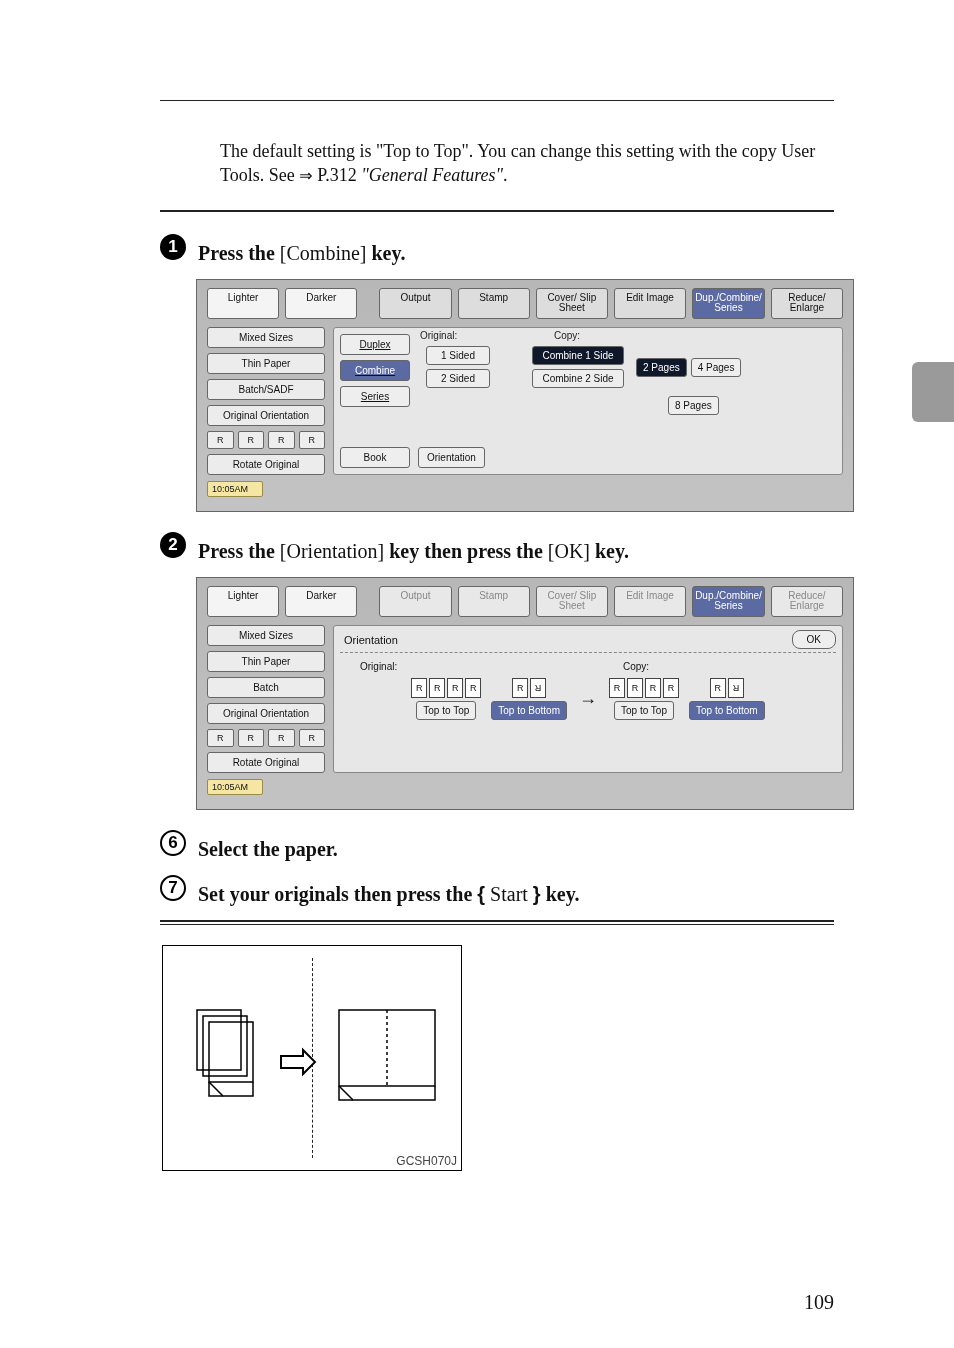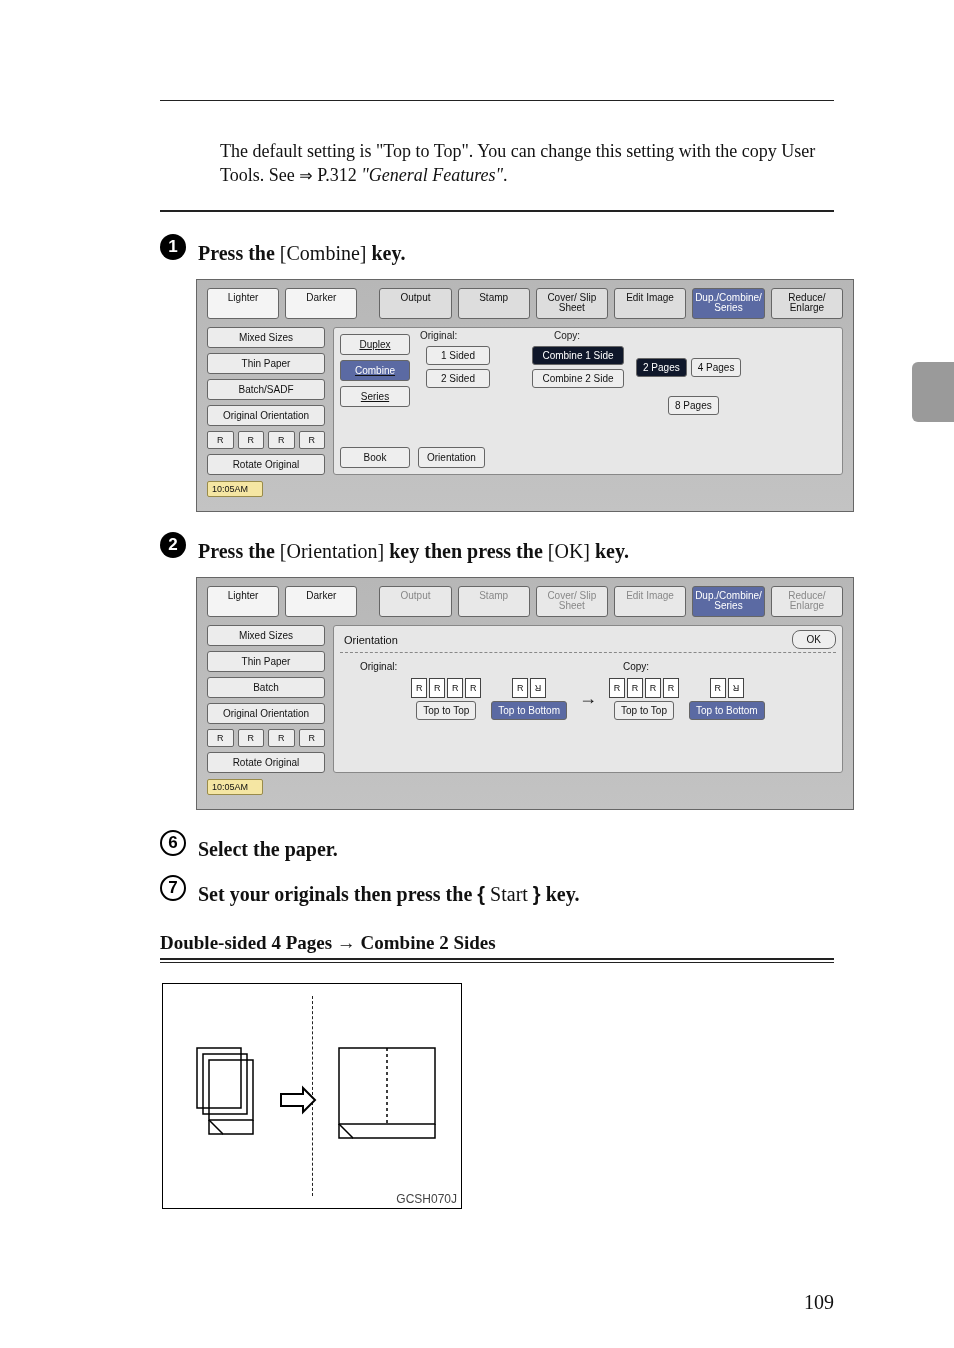--- a/index.html
+++ b/index.html
@@ -445,21 +445,20 @@
     </span>
     <span class="txt">
       <span>Set your originals then press the </span>
       <span class="bracket">{</span>
       <span class="soft">Start</span>
       <span class="bracket">}</span>
       <span> key.</span>
     </span>
   </div>
 
-  <div class="subsection-title">Double-sided 4 Pages → Combine 2 Sides</div>
   <div class="subsection-rule"></div>
   <div class="subsection-rule2"></div>
 
 
   <div class="figure">
     <div class="divider"></div>
 
     <svg width="140" height="220" style="left:4px; top:4px" viewBox="0 0 140 220">
       <g stroke="#000" fill="none" stroke-width="1.5">
 

